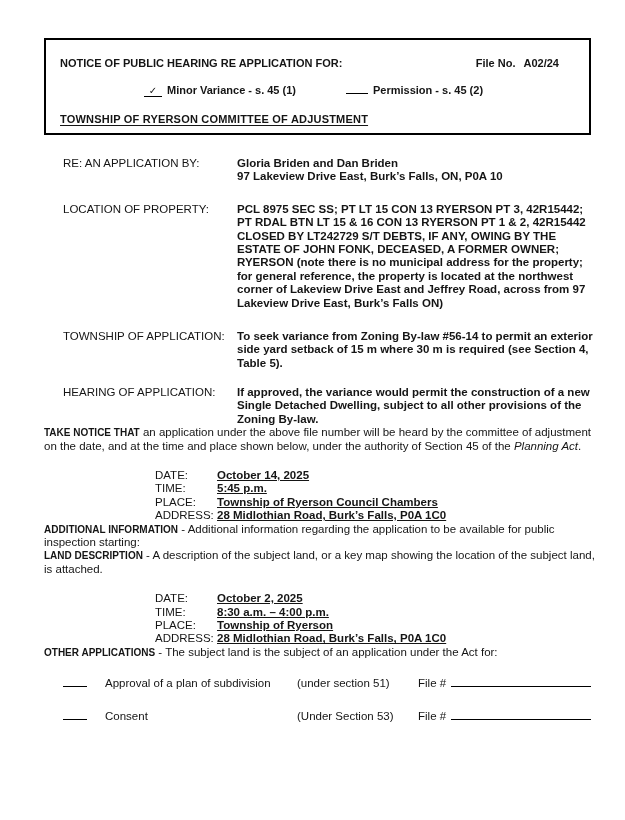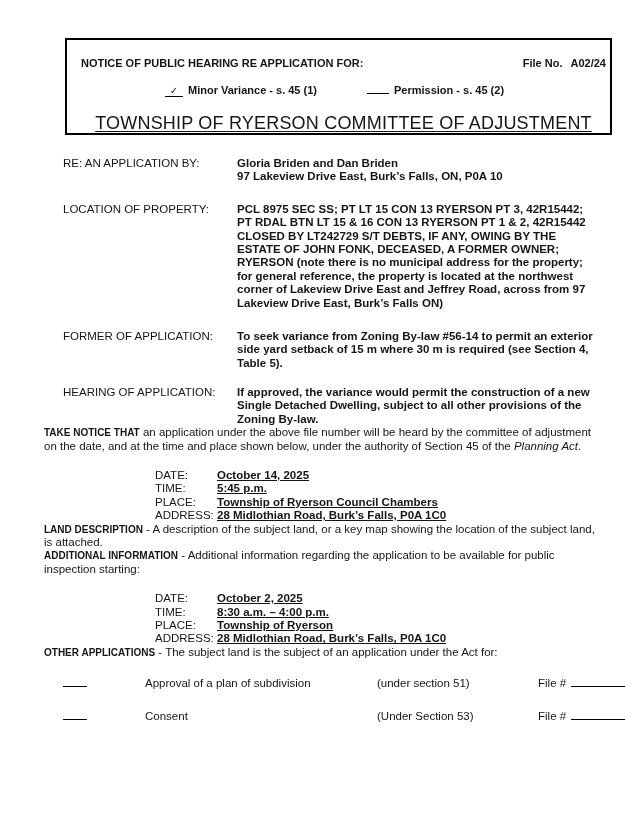--- a/index.html
+++ b/index.html
@@ -15,24 +15,23 @@
     width:625px; height:820px;
     padding:38px 25px 0 44px;
     overflow:hidden;
     background:#fff;
   }
   .i { font-style:italic; }
 
   
   .notice-box {
     box-sizing:border-box;
-    margin-left:21px;
     width:547px; height:97px;
     border:2px solid #000;
-    padding:17px 4px 0 14px;
+    padding:17px 30px 0 14px;
   }
   .box-row1 {
     display:flex; justify-content:space-between;
     font-weight:bold; font-size:11px;
   }
   .file-no .file-val { margin-left:8px; }
   .box-row2 {
     margin-top:13px; padding-left:84px;
     display:flex;
     font-weight:bold; font-size:11px;
@@ -45,22 +44,22 @@
     border-bottom:1.4px solid #000;
     text-align:center; font-size:10px; line-height:10px;
     margin-right:5px; font-weight:normal;
   }
   .blankline {
     display:inline-block; width:22px; height:10px;
     border-bottom:1.4px solid #000;
     margin-right:5px;
   }
   .box-title {
-    margin-top:16px; text-align:center;
-    font-weight:normal; font-size:18px;
+    margin-top:16px; 
+    font-weight:bold; font-size:11px;
     text-decoration:underline;
     text-underline-offset:2px;
     letter-spacing:0.2px;
   }
 
   
   .lv { display:flex; margin-left:19px; }
   .lv-label { flex:0 0 174px; }
   .lv-value { flex:1; font-weight:bold; }
   .lv-value .plain { font-weight:bold; }
@@ -75,21 +74,21 @@
   .para { margin:0; }
   .lead { font-weight:bold; font-size:10px; }
 
   
   .dt { margin-left:111px; }
   .dt-row { display:flex; }
   .dt-label { flex:0 0 62px; }
   .dt-value { font-weight:bold;text-decoration:underline; }
 
   
-  .oa-row { display:flex; align-items:baseline; margin-left:19px;gap:40px; }
+  .oa-row { display:flex; align-items:baseline; margin-left:19px; }
   .oa-blank {
     flex:0 0 24px; height:11px;
     border-bottom:1.3px solid #000;
     margin-right:18px;
   }
   .oa-item { flex:0 0 192px; }
   .oa-section { flex:0 0 121px; }
   .oa-file { white-space:nowrap; }
   .oa-fileline {
     display:inline-block; width:140px; height:11px;
@@ -129,21 +128,21 @@
   </div>
 
   <div class="lv mt19">
     <div class="lv-label">LOCATION OF PROPERTY:</div>
     <div class="lv-value">
       <span>PCL 8975 SEC SS; PT LT 15 CON 13 RYERSON PT 3, 42R15442; PT RDAL BTN LT 15 &amp; 16 CON 13 RYERSON PT 1 &amp; 2, 42R15442 CLOSED BY LT242729 S/T DEBTS, IF ANY, OWING BY THE ESTATE OF JOHN FONK, DECEASED, A FORMER OWNER; RYERSON </span><span class="plain">(note there is no municipal address for the property; for general reference, the property is located at the northwest corner of Lakeview Drive East and Jeffrey Road, across from 97 Lakeview Drive East, Burk’s Falls ON)</span>
     </div>
   </div>
 
   <div class="lv mt20">
-    <div class="lv-label">FORMER OF APPLICATION:</div>
+    <div class="lv-label">TOWNSHIP OF APPLICATION:</div>
     <div class="lv-value">To seek variance from Zoning By-law #56-14 to permit an exterior side yard setback of 15 m where 30 m is required (see Section 4, Table 5).</div>
   </div>
 
   <div class="lv mt16">
     <div class="lv-label">HEARING OF APPLICATION:</div>
     <div class="lv-value">If approved, the variance would permit the construction of a new Single Detached Dwelling, subject to all other provisions of the Zoning By-law.</div>
   </div>
 
   <p class="para mt12">
     <span class="lead">TAKE NOTICE THAT</span><span> an application under the above file number will be heard by the committee of adjustment on the date, and at the time and place shown below, under the authority of Section 45 of the </span><span class="i">Planning Act</span><span>.</span>
@@ -161,26 +160,26 @@
     <div class="dt-row">
       <span class="dt-label">PLACE:</span>
       <span class="dt-value">Township of Ryerson Council Chambers</span>
     </div>
     <div class="dt-row">
       <span class="dt-label">ADDRESS:</span>
       <span class="dt-value">28 Midlothian Road, Burk’s Falls, P0A 1C0</span>
     </div>
   </div>
 
+  <p class="para mt14">
+    <span class="lead">ADDITIONAL INFORMATION</span><span> - Additional information regarding the application to be available for public inspection starting:</span>
+  </p>
+
   <p class="para mt20">
     <span class="lead">LAND DESCRIPTION</span><span> - A description of the subject land, or a key map showing the location of the subject land, is attached.</span>
-  </p>
-
-  <p class="para mt14">
-    <span class="lead">ADDITIONAL INFORMATION</span><span> - Additional information regarding the application to be available for public inspection starting:</span>
   </p>
 
   <div class="dt mt16">
     <div class="dt-row">
       <span class="dt-label">DATE:</span>
       <span class="dt-value">October 2, 2025</span>
     </div>
     <div class="dt-row">
       <span class="dt-label">TIME:</span>
       <span class="dt-value">8:30 a.m. – 4:00 p.m.</span>

